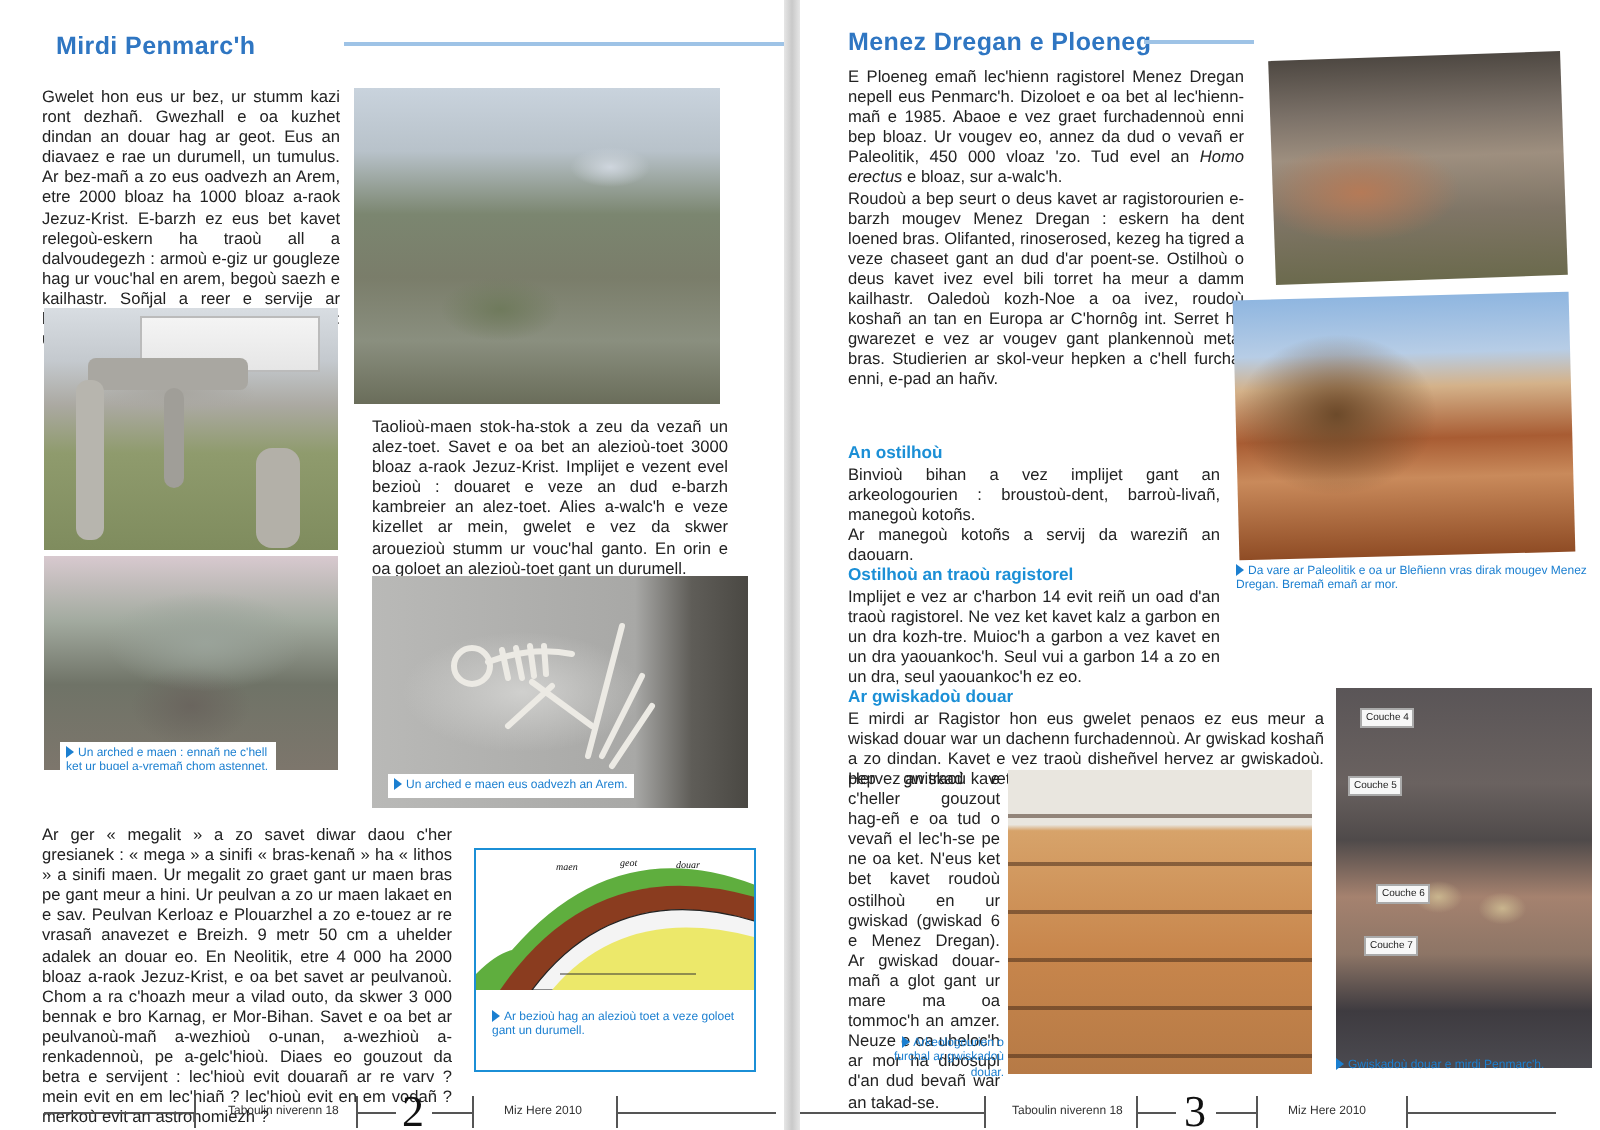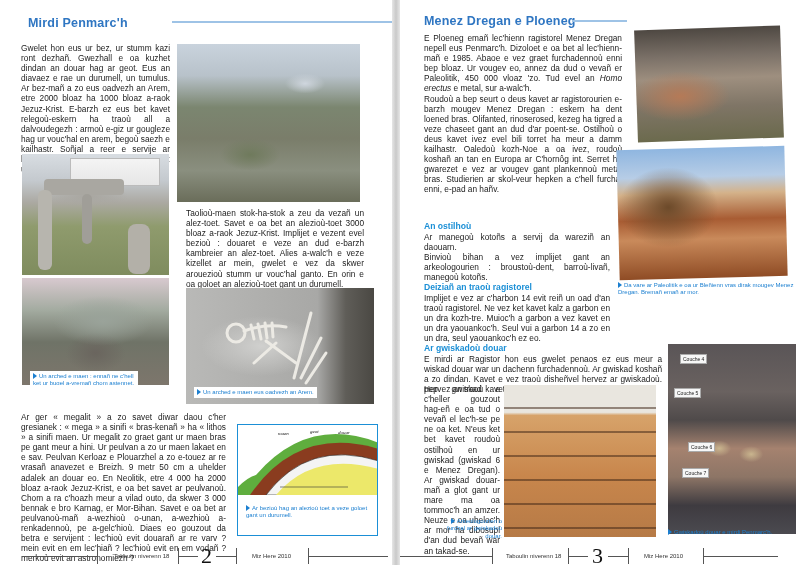--- a/index.html
+++ b/index.html
@@ -150,37 +150,37 @@
 </div>
 
 <div class="spine"></div>
 
 <div class="page page-right">
 
   <div class="title" style="left:24px; top:14px; font-size:12.5px;">Menez Dregan e Ploeneg</div>
   <div class="title-rule" style="left:172px; top:20px; width:55px;"></div>
 
   <div class="body-text" style="left:24px; top:33px; width:198px;">
-    <p><span>E Ploeneg emañ lec'hienn ragistorel Menez Dregan nepell eus Penmarc'h. Dizoloet e oa bet al lec'hienn-mañ e 1985. Abaoe e vez graet furchadennoù enni bep bloaz. Ur vougev eo, annez da dud o vevañ er Paleolitik, 450 000 vloaz 'zo. Tud evel an </span><em>Homo erectus</em><span> e metal, sur a-walc'h.</span></p>
+    <p><span>E Ploeneg emañ lec'hienn ragistorel Menez Dregan nepell eus Penmarc'h. Dizoloet e oa bet al lec'hienn-mañ e 1985. Abaoe e vez graet furchadennoù enni bep bloaz. Ur vougev eo, annez da dud o vevañ er Paleolitik, 450 000 vloaz 'zo. Tud evel an </span><em>Homo erectus</em><span> e bloaz, sur a-walc'h.</span></p>
     <p>Roudoù a bep seurt o deus kavet ar ragistorourien e-barzh mougev Menez Dregan : eskern ha dent loened bras. Olifanted, rinoserosed, kezeg ha tigred a veze chaseet gant an dud d'ar poent-se. Ostilhoù o deus kavet ivez evel bili torret ha meur a damm kailhastr. Oaledoù kozh-Noe a oa ivez, roudoù koshañ an tan en Europa ar C'hornôg int. Serret ha gwarezet e vez ar vougev gant plankennoù metal bras. Studierien ar skol-veur hepken a c'hell furchal enni, e-pad an hañv.</p>
   </div>
 
   <div class="photo ph-cliff" style="left:236px; top:28px; width:146px; height:112px;"></div>
 
   <div class="body-text" style="left:24px; top:160px; width:186px;">
   </div>
 
   <div class="body-text" style="left:24px; top:221px; width:186px;">
     <div class="subhead">An ostilhoù</div>
+    <p>Binvioù bihan a vez implijet gant an arkeologourien : broustoù-dent, barroù-livañ, manegoù kotoñs.</p>
     <p>Ar manegoù kotoñs a servij da wareziñ an daouarn.</p>
-    <p>Binvioù bihan a vez implijet gant an arkeologourien : broustoù-dent, barroù-livañ, manegoù kotoñs.</p>
   </div>
 
   <div class="body-text" style="left:24px; top:282px; width:186px;">
-    <div class="subhead">Deiziañ an traoù ragistorel</div>
+    <div class="subhead">Ostilhoù an traoù ragistorel</div>
     <p>Implijet e vez ar c'harbon 14 evit reiñ un oad d'an traoù ragistorel. Ne vez ket kavet kalz a garbon en un dra kozh-tre. Muioc'h a garbon a vez kavet en un dra yaouankoc'h. Seul vui a garbon 14 a zo en un dra, seul yaouankoc'h ez eo.</p>
   </div>
 
   <div class="photo ph-drawing1" style="left:218px; top:148px; width:168px; height:130px;"></div>
   <div class="caption-plain" style="left:218px; top:282px; width:176px;">
     <span class="tri"></span><span>Da vare ar Paleolitik e oa ur Bleñienn vras dirak mougev Menez Dregan. Bremañ emañ ar mor.</span>
   </div>
 
   <div class="body-text" style="left:24px; top:343px; width:238px;">
     <div class="subhead">Ar gwiskadoù douar</div>

